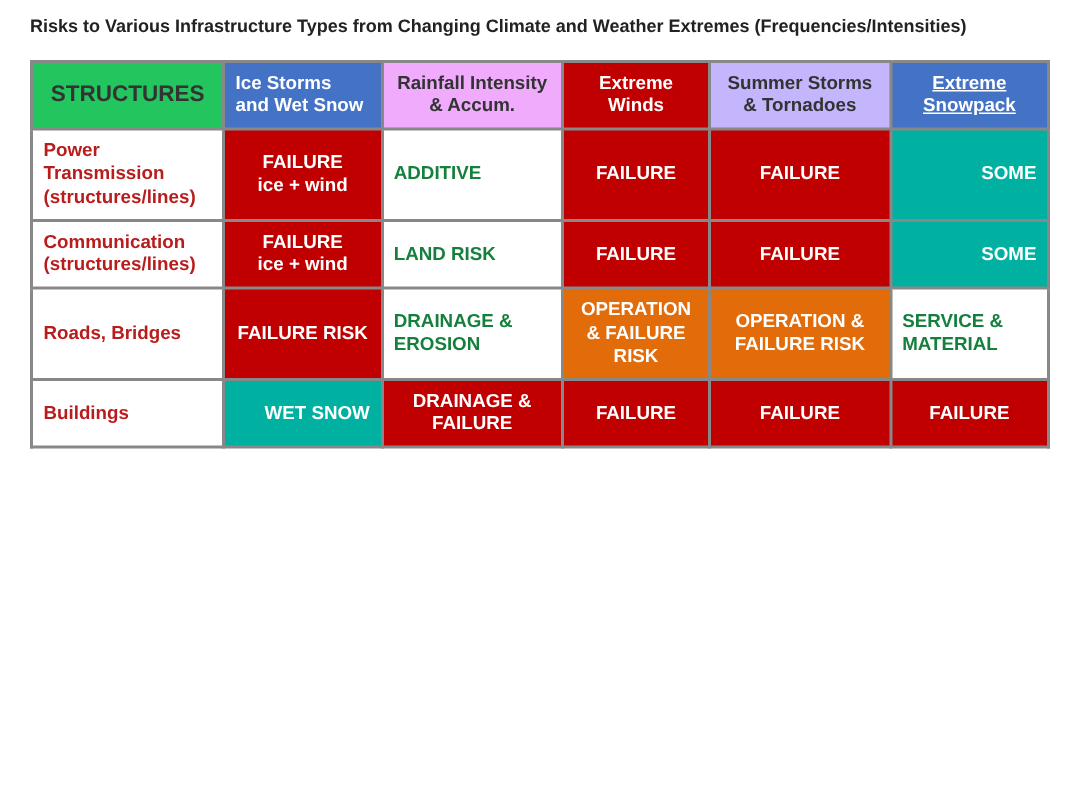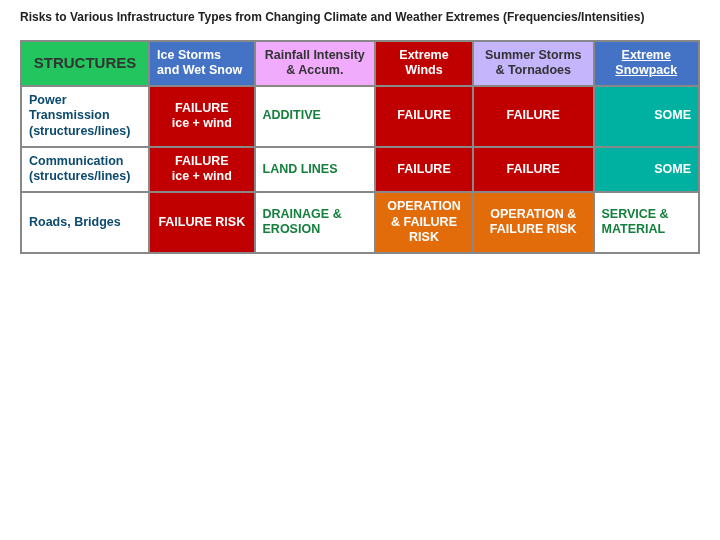--- a/index.html
+++ b/index.html
@@ -59,21 +59,21 @@
     }
     .header-snowpack {
       background: #4472c4;
       color: #fff;
       text-align: center;
       text-decoration: underline;
     }
     
     .row-label {
       background: #fff;
-      color: #0c4a6e;
+      color: #b91c1c;
       font-weight: bold;
       font-size: 12.5px;
     }
     
     .cell-red {
       background: #c00000;
       color: #fff;
       text-align: center;
     }
     .cell-white {
@@ -123,27 +123,35 @@
 ice + wind</td>
         <td class="cell-white" style="white-space: pre-line;">ADDITIVE</td>
         <td class="cell-red" style="white-space: pre-line;">FAILURE</td>
         <td class="cell-red" style="white-space: pre-line;">FAILURE</td>
         <td class="cell-teal" style="white-space: pre-line;">SOME</td>
       </tr>
       <tr>
         <td class="row-label">Communication (structures/lines)</td>
         <td class="cell-red" style="white-space: pre-line;">FAILURE
 ice + wind</td>
-        <td class="cell-white" style="white-space: pre-line;">LAND LINES</td>
+        <td class="cell-white" style="white-space: pre-line;">LAND RISK</td>
         <td class="cell-red" style="white-space: pre-line;">FAILURE</td>
         <td class="cell-red" style="white-space: pre-line;">FAILURE</td>
         <td class="cell-teal" style="white-space: pre-line;">SOME</td>
       </tr>
       <tr>
         <td class="row-label">Roads, Bridges</td>
         <td class="cell-red" style="white-space: pre-line;">FAILURE RISK</td>
         <td class="cell-white" style="white-space: pre-line;">DRAINAGE &amp; EROSION</td>
         <td class="cell-orange" style="white-space: pre-line;">OPERATION &amp; FAILURE RISK</td>
         <td class="cell-orange" style="white-space: pre-line;">OPERATION &amp; FAILURE RISK</td>
         <td class="cell-white" style="white-space: pre-line;">SERVICE &amp; MATERIAL</td>
       </tr>
+      <tr>
+        <td class="row-label">Buildings</td>
+        <td class="cell-teal" style="white-space: pre-line;">WET SNOW</td>
+        <td class="cell-red" style="white-space: pre-line;">DRAINAGE &amp; FAILURE</td>
+        <td class="cell-red" style="white-space: pre-line;">FAILURE</td>
+        <td class="cell-red" style="white-space: pre-line;">FAILURE</td>
+        <td class="cell-red" style="white-space: pre-line;">FAILURE</td>
+      </tr>
     </tbody>
 </table>
 
 </body></html>

